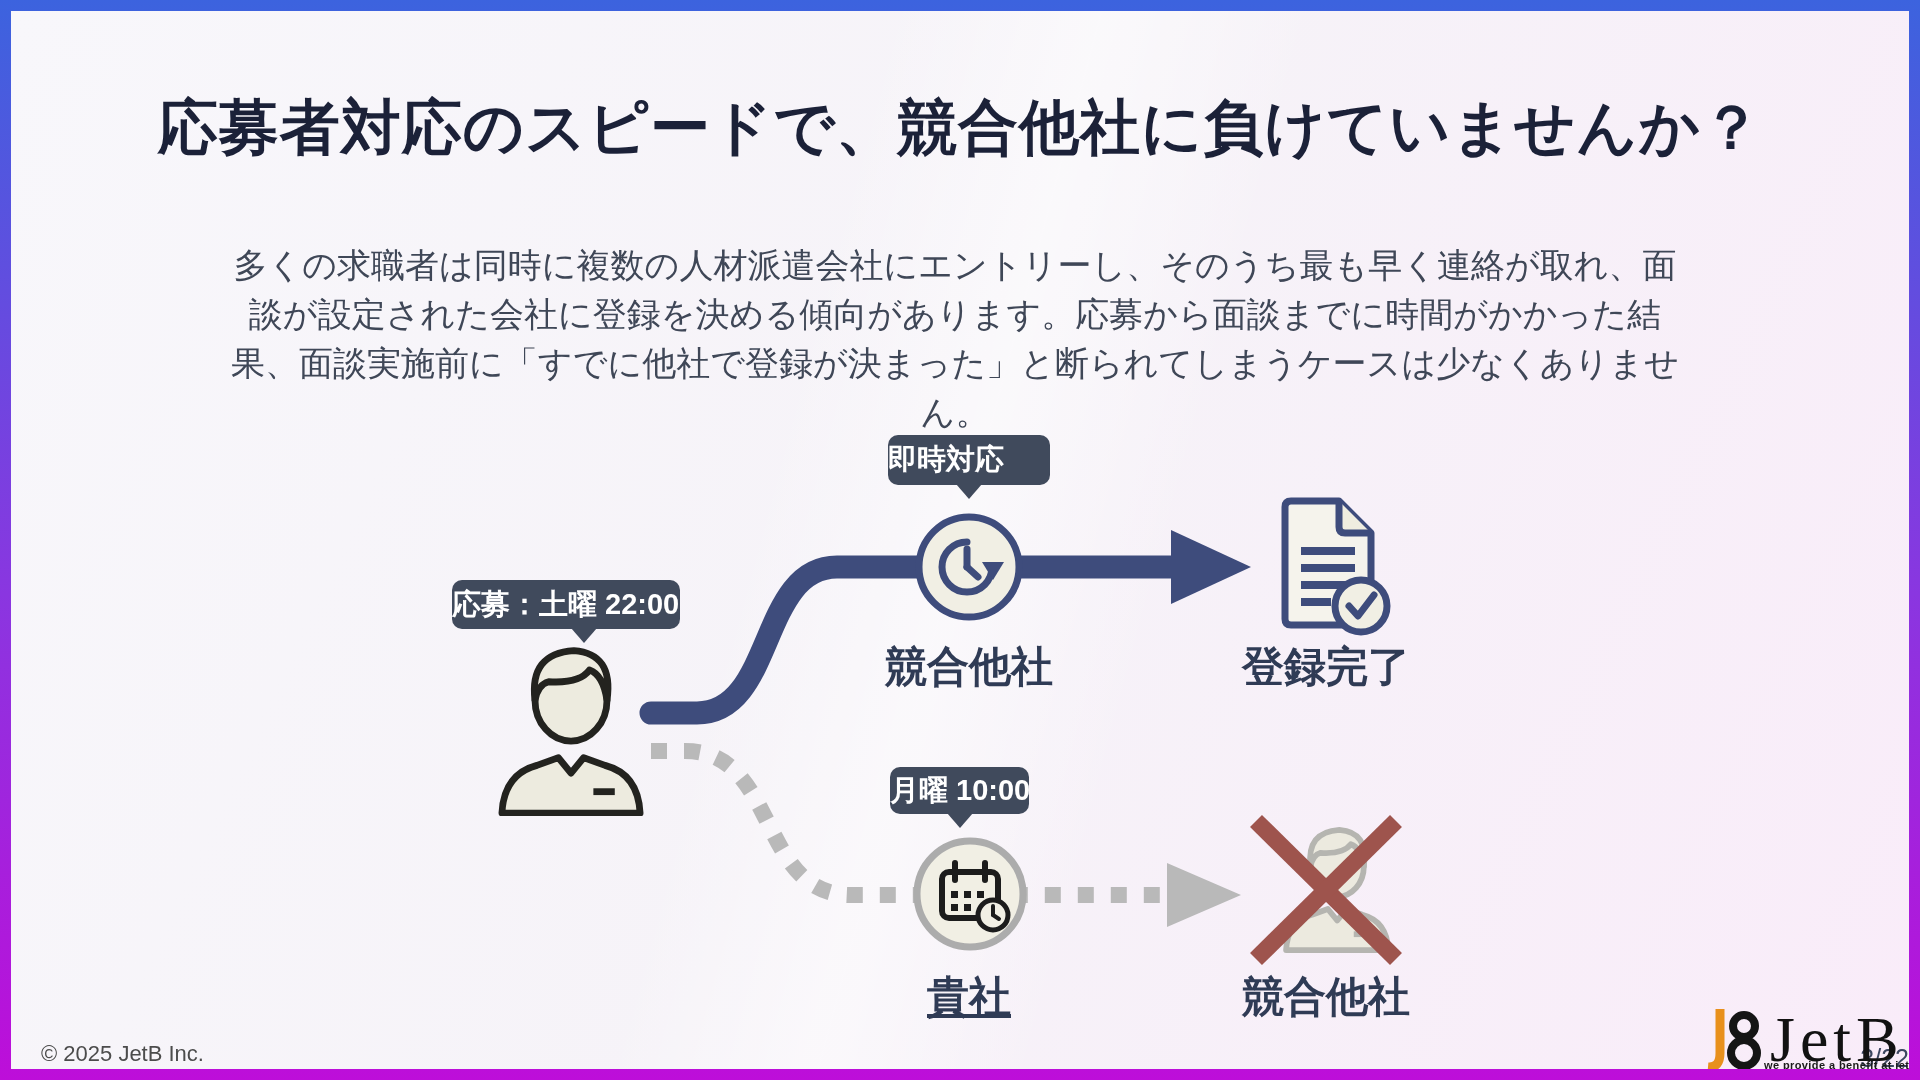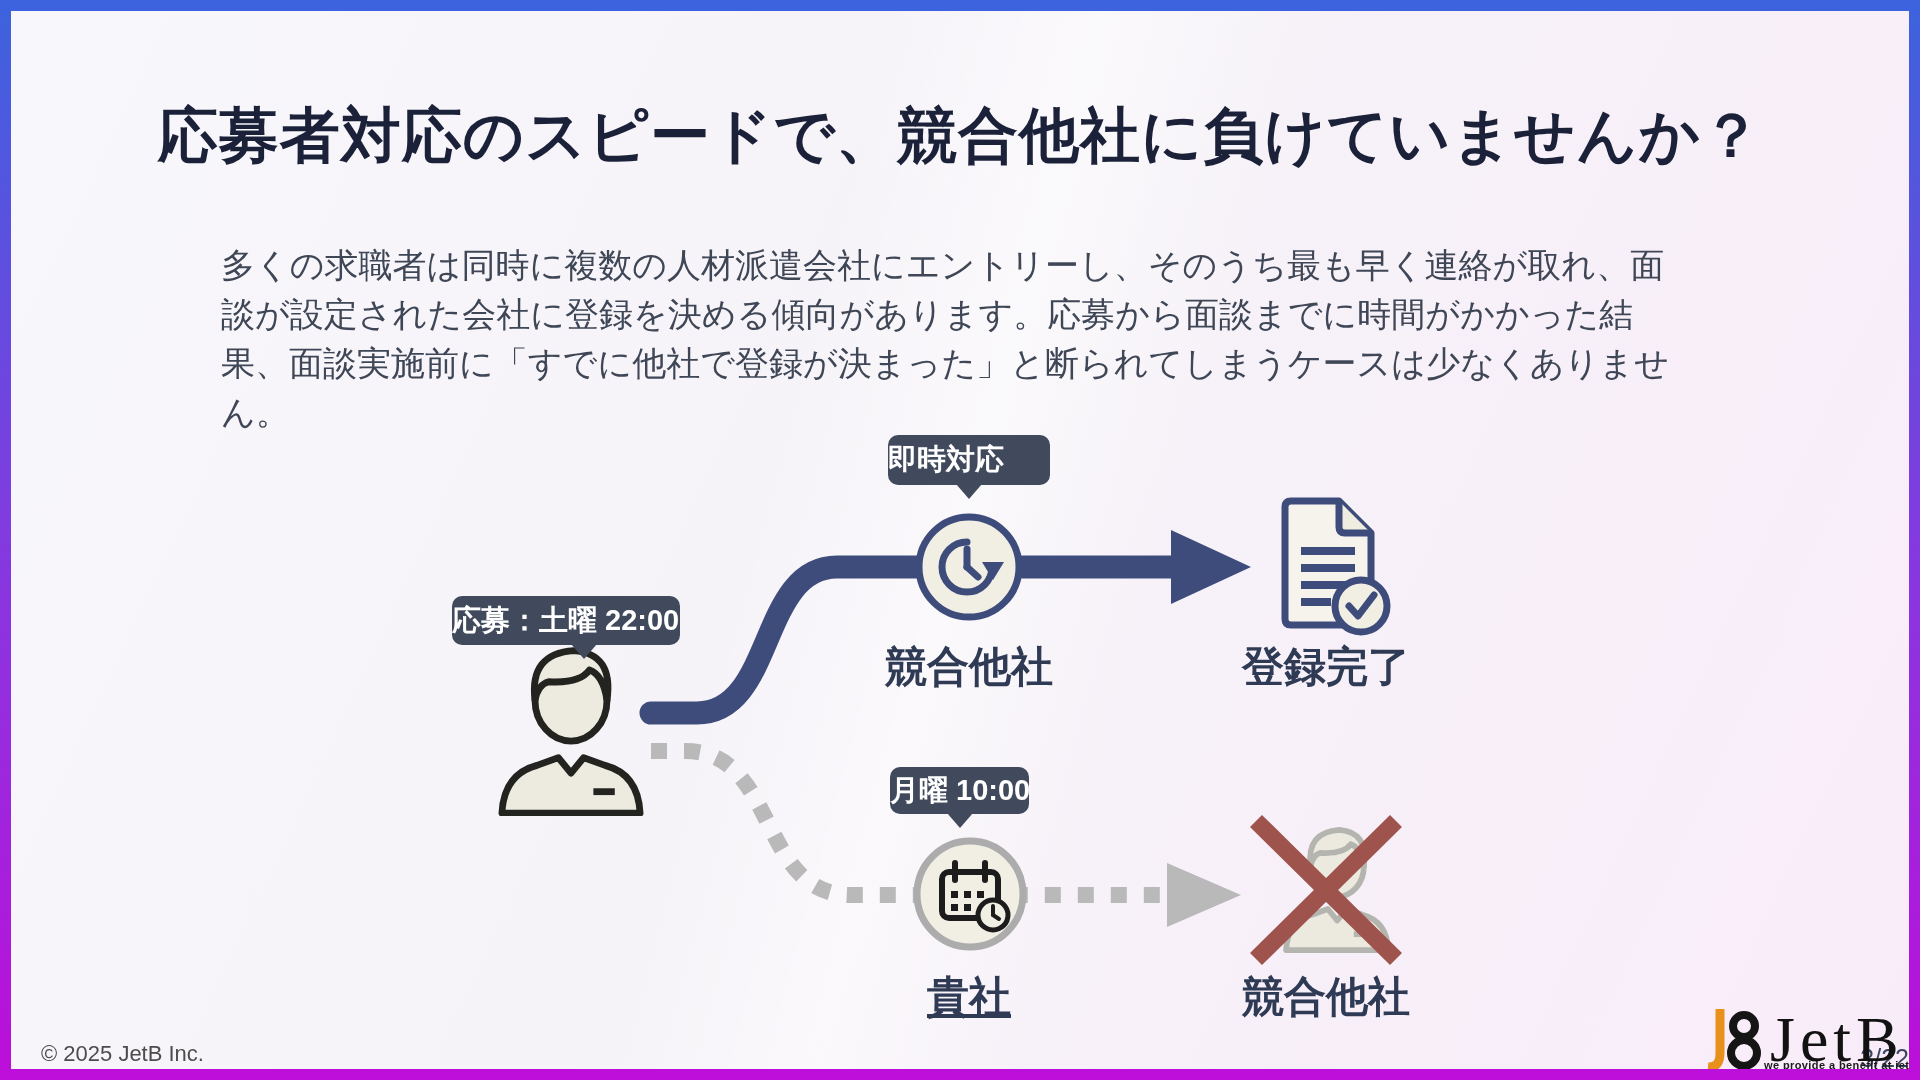--- a/index.html
+++ b/index.html
@@ -13,25 +13,25 @@
     background:linear-gradient(115deg,#f8f7fb 0%,#f6f3f8 48%,#f9ecf9 100%);
     overflow:hidden;
   }
   #slide::before{
     content:"";position:absolute;inset:0;
     background:linear-gradient(105deg,rgba(255,255,255,0) 40%,rgba(255,255,255,.5) 50%,rgba(255,255,255,0) 60%);
     pointer-events:none;
   }
   .title{
     position:absolute;left:0;top:77px;width:100%;text-align:center;
-    font-size:60px;font-weight:900;color:#1b2138;letter-spacing:1px;margin-top:8px;
+    font-size:60px;font-weight:900;color:#1b2138;letter-spacing:1px;
   }
   .body-text{
     position:absolute;left:210px;top:230px;width:1468px;
-    font-size:34px;line-height:49px;color:#3f4757;text-align:left;
+    font-size:34px;line-height:49px;color:#3f4757;text-align:center;
   }
   
   .flow-layer{position:absolute;inset:0;}
   .abs{position:absolute;}
   .badge{
     position:absolute;background:#404a5c;color:#fff;border-radius:10px;
     font-size:29px;font-weight:bold;display:flex;align-items:center;justify-content:flex-start;
     white-space:nowrap;
   }
   .badge .ptr{
@@ -75,21 +75,21 @@
 
     <div class="abs" style="left:475px;top:625px;width:170px;height:180px;">
       <svg width="170" height="180" viewBox="0 0 170 185">
         <path d="M 14 182 Q 16 142 50 133 L 72 125 L 85 141 L 98 125 L 120 133 Q 154 142 156 182 Z" fill="#edebdf" stroke="#23231f" stroke-width="7" stroke-linejoin="round"></path>
         <line x1="108" y1="160" x2="130" y2="160" stroke="#23231f" stroke-width="7"></line>
         <ellipse cx="85" cy="66" rx="37" ry="42" fill="#edebdf" stroke="#23231f" stroke-width="7"></ellipse>
         <path d="M 48 66 Q 42 18 88 15 Q 129 18 122 66 Q 118 40 104 35 Q 94 49 62 47 Q 51 50 48 66 Z" fill="#edebdf" stroke="#23231f" stroke-width="7" stroke-linejoin="round"></path>
       </svg>
     </div>
 
-    <div class="badge" style="left:441px;top:569px;width:228px;height:49px;margin-top:16px;">
+    <div class="badge" style="left:441px;top:569px;width:228px;height:49px;">
       <span>応募：土曜 22:00</span>
       <div class="ptr" style="left:58%;"></div>
     </div>
 
     <div class="abs" style="left:903px;top:501px;width:110px;height:110px;">
       <svg width="110" height="110" viewBox="0 0 110 110">
         <circle cx="55" cy="55" r="50" fill="#f1efe4" stroke="#3e4c7c" stroke-width="7"></circle>
         <path d="M 53 30 a 25 25 0 1 0 25 25" fill="none" stroke="#3e4c7c" stroke-width="7" stroke-linecap="round"></path>
         <polygon points="68,50 90,50 79,68" fill="#3e4c7c"></polygon>
         <line x1="53" y1="55" x2="53" y2="37" stroke="#3e4c7c" stroke-width="7" stroke-linecap="round"></line>

